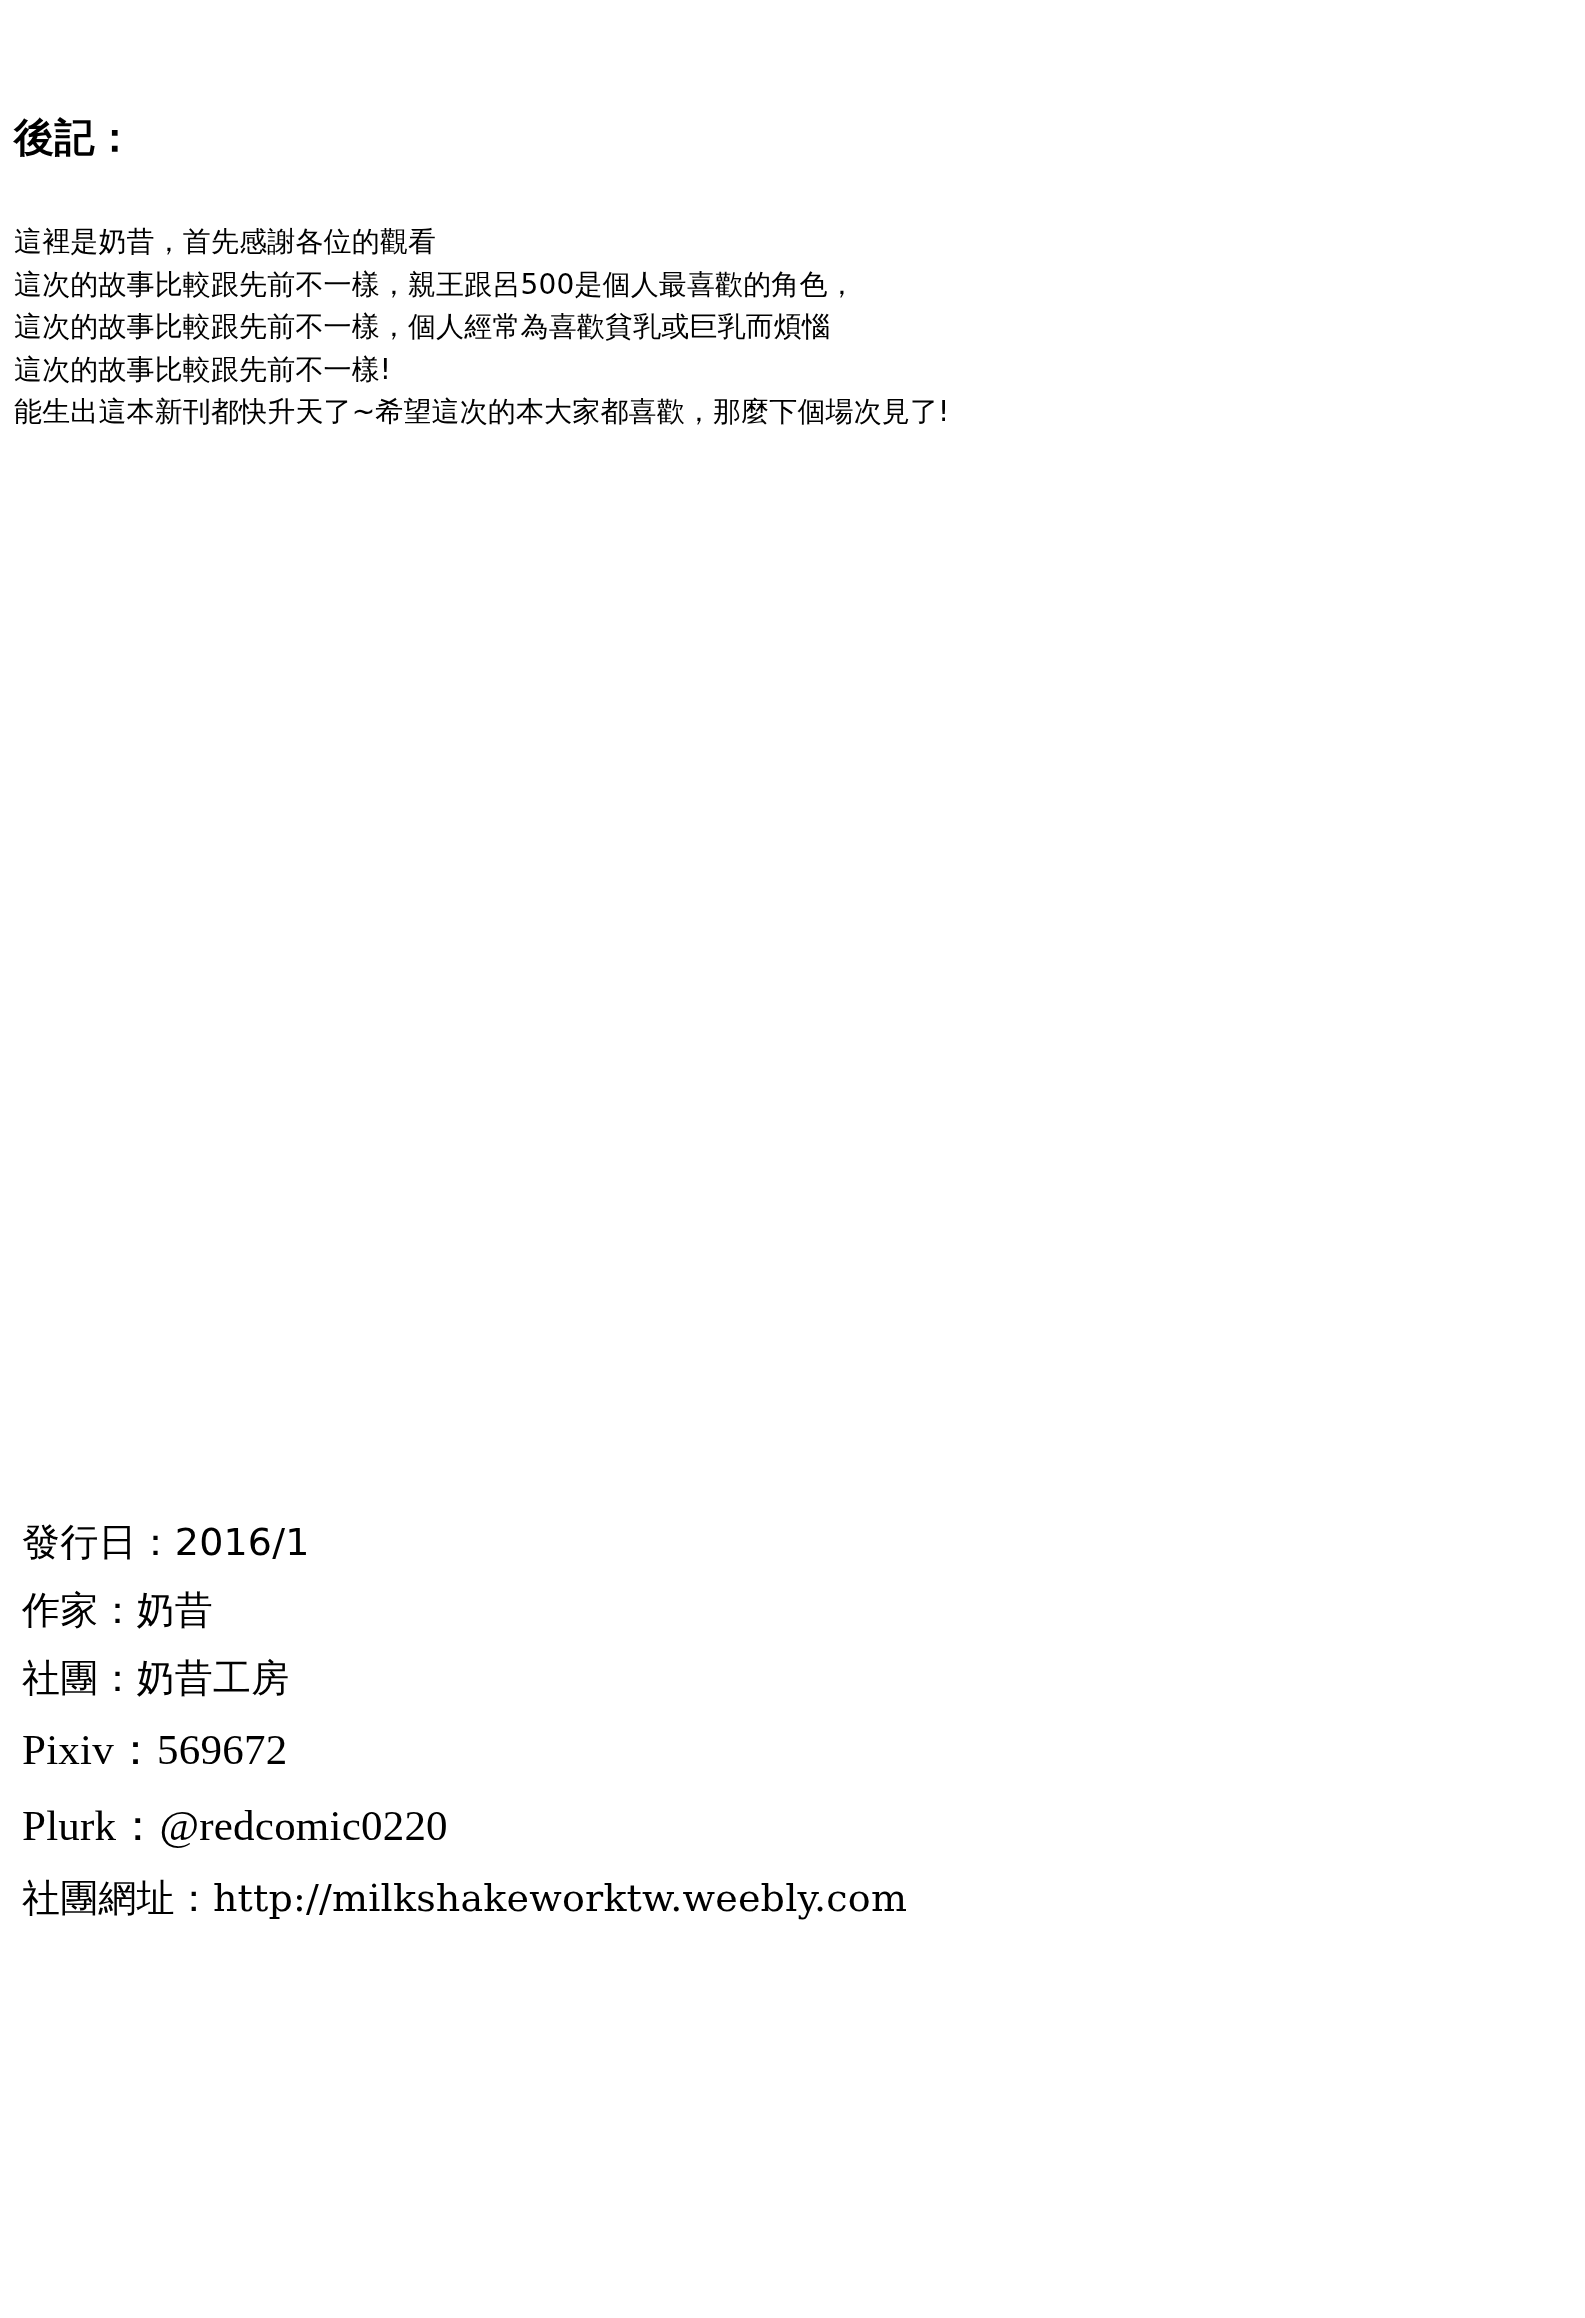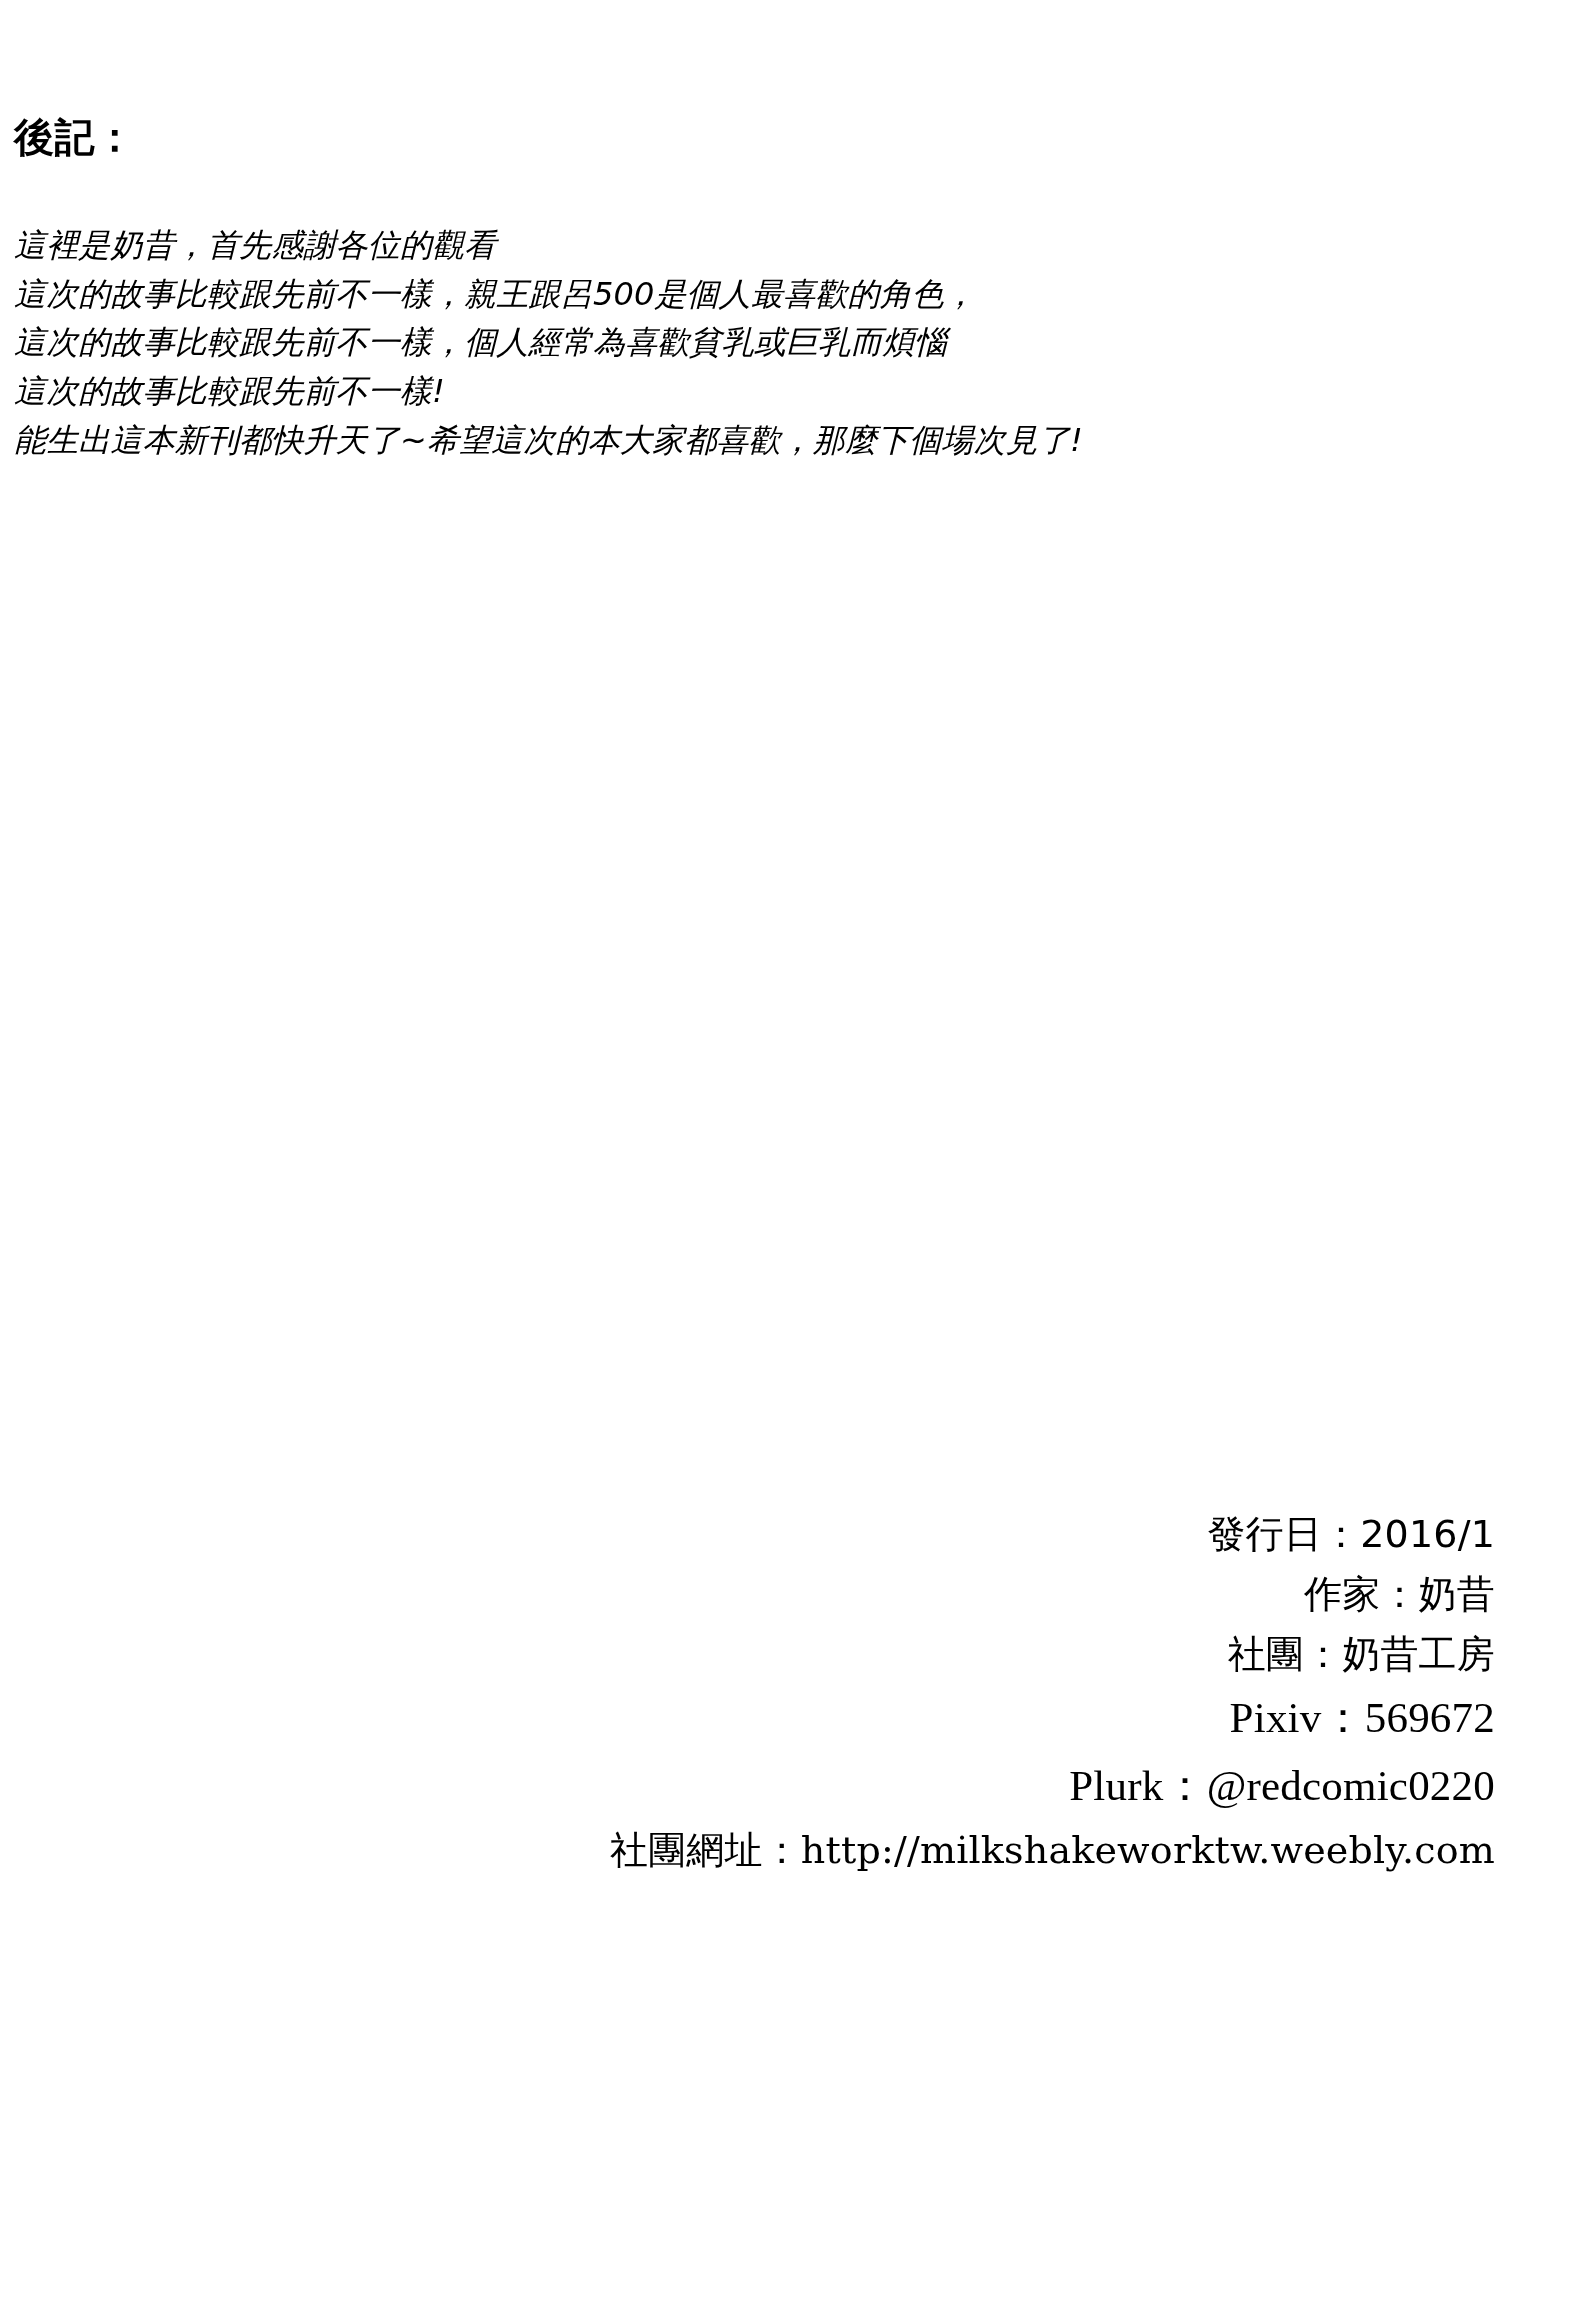--- a/index.html
+++ b/index.html
@@ -39,43 +39,41 @@
     white-space: pre;
   }
 
   .afterword-body {
     margin: 0;
     padding: 0;
     list-style: none;
   }
 
   .afterword-line {
-    font-size: 32px;
+    font-size: 28px;
     line-height: 1.52;
     letter-spacing: 0.005em;
     white-space: pre;
     margin: 0;
-    font-style: italic;
   }
 
   
   .colophon {
     position: absolute;
     left: 14px;
     top: 1504px;
     width: 1481px;
   }
 
   .colophon-line {
     font-size: 38px;
     line-height: 1.58;
     letter-spacing: 0.005em;
     white-space: pre;
-    margin: 0;
-    text-align: right;
+    margin: 8px;
   }
 
   .colophon-line.latin {
     font-family: Liberation Serif, serif;
     font-size: 43px;
   }
 
   .url-text {
     font-family: "DejaVu Serif", "Liberation Serif", serif;
   }

